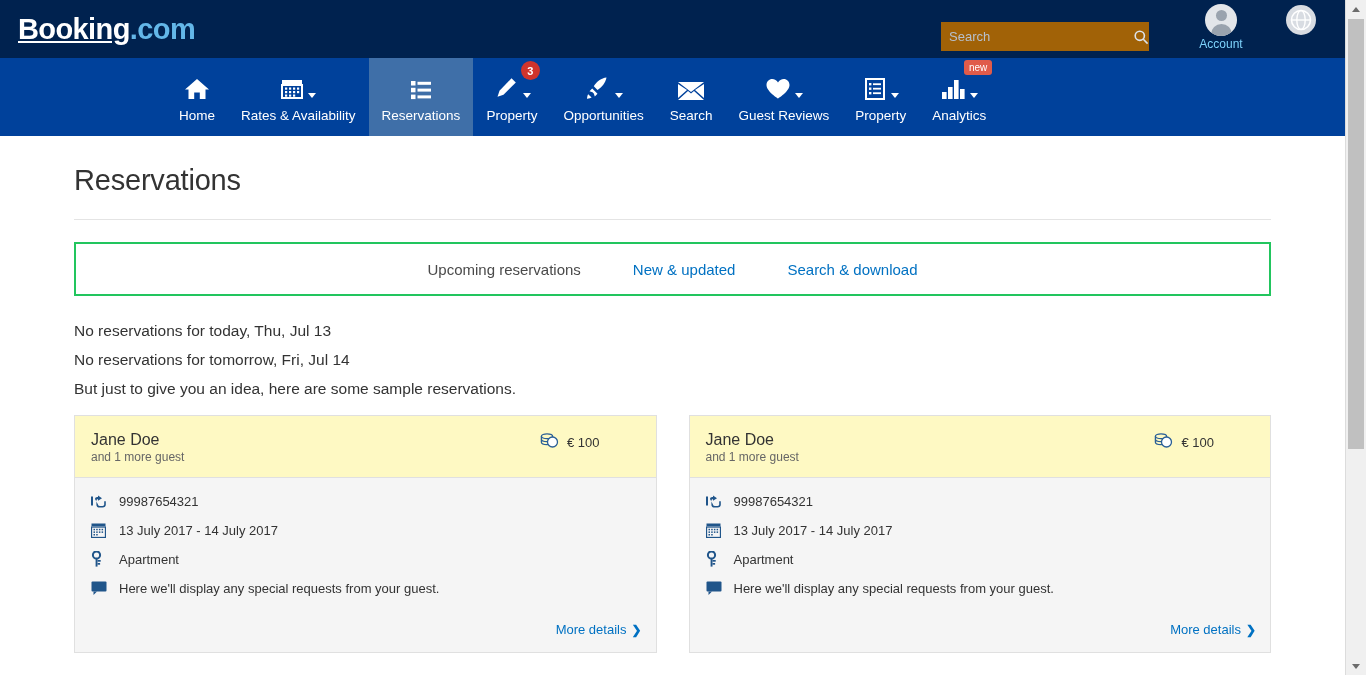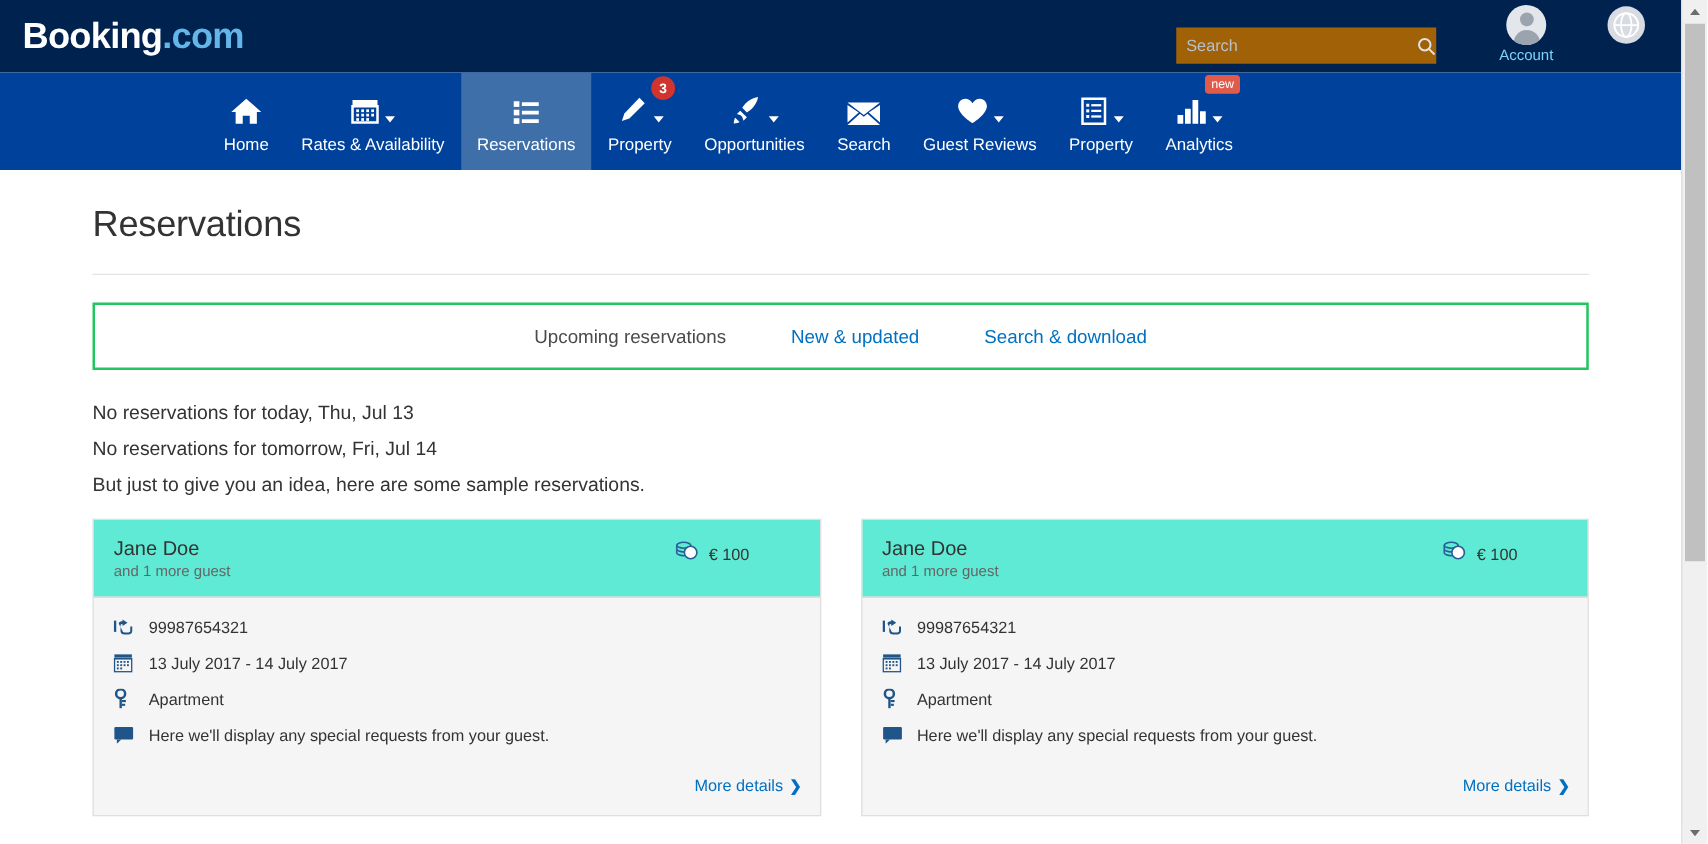--- a/index.html
+++ b/index.html
@@ -28,21 +28,21 @@
   }
   .logo {
     position: absolute;
     left: 18px; top: 11px;
     font-size: 29px;
     font-weight: bold;
     letter-spacing: -0.6px;
     line-height: 36px;
     white-space: nowrap;
   }
-  .logo-booking { color: #ffffff; }
+  .logo-booking { color: #ffffff; text-decoration: underline; }
   .logo-com { color: #63b7e8; }
 
   .search-box {
     position: absolute;
     left: 941px; top: 22px;
     width: 208px; height: 29px;
     background: #a16207;
     border: none;
     display: flex;
     align-items: center;
@@ -249,21 +249,21 @@
     margin: 12px 74px 0 74px;
     display: flex;
     gap: 32px;
   }
   .res-card {
     width: 585px;
     border: 1px solid #e0e0e0;
     background: #f5f5f5;
   }
   .card-head {
-    background: #5eead4;
+    background: #fef9c3;
     border-bottom: 1px solid #e0e0e0;
     padding: 14px 16px 12px 16px;
     display: flex;
     align-items: flex-start;
     justify-content: space-between;
     height: 62px;
   }
   .guest-name {
     font-size: 16px;
     color: #333333;

